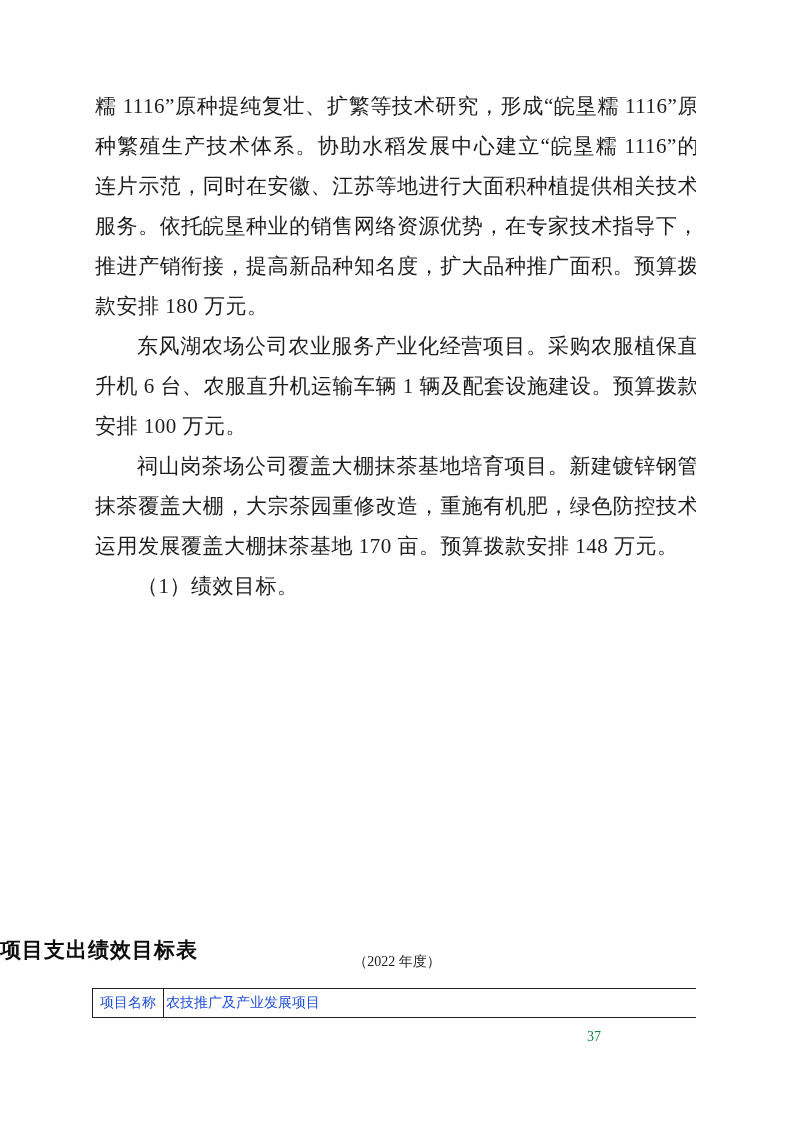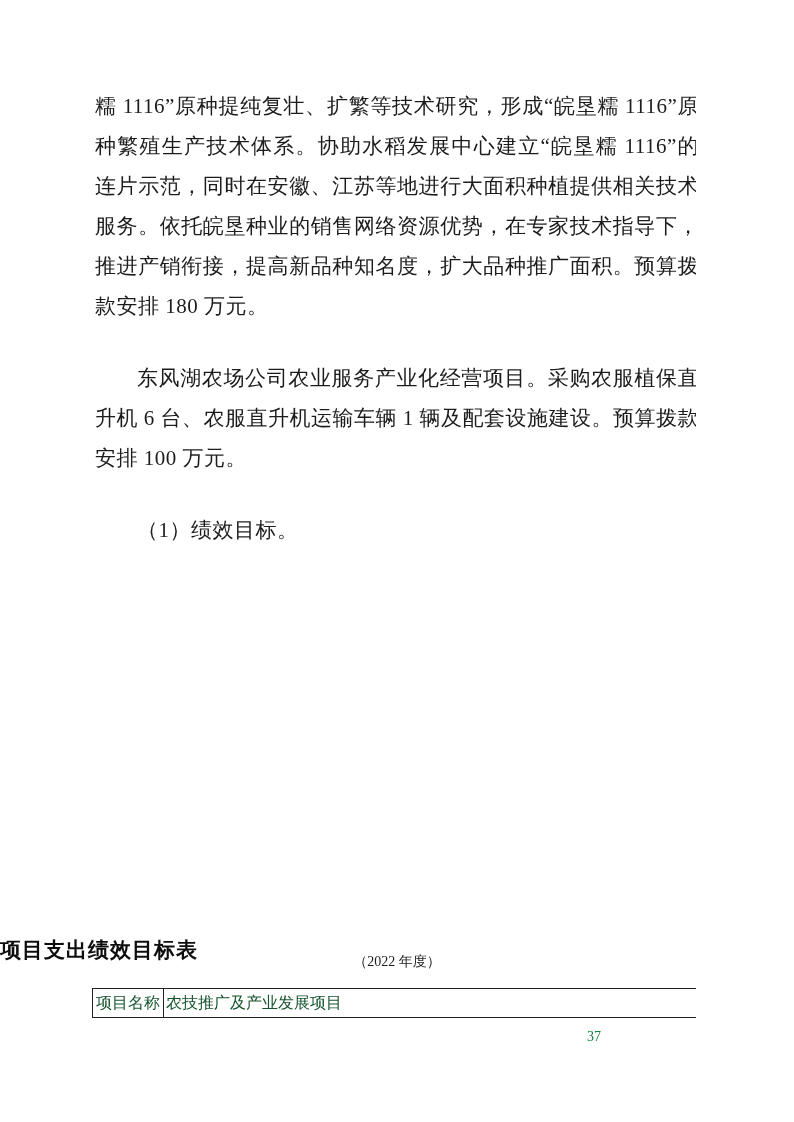--- a/index.html
+++ b/index.html
@@ -26,21 +26,20 @@
     text-align: justify;
     text-justify: inter-ideograph;
     letter-spacing: 0.5px;
   }
   .body-text p {
     margin: 0;
     padding: 0;
   }
   .body-text p.ind {
     text-indent: 2em;
-    margin-top: 32px;
   }
   .tbl-title {
     position: absolute;
     left: 0;
     top: 936px;
     width: 794px;
     margin: 0;
     font-family: "Liberation Sans", "DejaVu Sans", sans-serif;
     font-weight: bold;
     font-size: 21px;
@@ -60,23 +59,23 @@
     position: absolute;
     left: 92px;
     top: 988px;
     width: 607px;
     border-collapse: collapse;
     table-layout: fixed;
   }
   table.perf-table td {
     border: 1.5px solid #222222;
     height: 26px;
-    font-size: 16px;
+    font-size: 14px;
     padding: 1px 2px;
-    color: #14532d;
+    color: #1d4ed8;
     vertical-align: middle;
   }
   td.cell-label {
     width: 66px;
     text-align: center;
   }
   td.cell-value {
     text-align: left;
   }
   .page-num {
@@ -88,20 +87,21 @@
   }
 </style>
 </head>
 <body>
 
 <div class="page">
 
   <div class="body-text">
     <p>糯 1116”原种提纯复壮、扩繁等技术研究，形成“皖垦糯 1116”原种繁殖生产技术体系。协助水稻发展中心建立“皖垦糯 1116”的连片示范，同时在安徽、江苏等地进行大面积种植提供相关技术服务。依托皖垦种业的销售网络资源优势，在专家技术指导下，推进产销衔接，提高新品种知名度，扩大品种推广面积。预算拨款安排 180 万元。</p>
     <p class="ind">东风湖农场公司农业服务产业化经营项目。采购农服植保直升机 6 台、农服直升机运输车辆 1 辆及配套设施建设。预算拨款安排 100 万元。</p>
+    <p class="ind">祠山岗茶场公司覆盖大棚抹茶基地培育项目。新建镀锌钢管抹茶覆盖大棚，大宗茶园重修改造，重施有机肥，绿色防控技术运用发展覆盖大棚抹茶基地 170 亩。预算拨款安排 148 万元。</p>
     <p class="ind">（1）绩效目标。</p>
   </div>
 
   <h2 class="tbl-title">项目支出绩效目标表</h2>
 
   <div class="tbl-subtitle">（2022 年度）</div>
 
   <table class="perf-table">
     <tbody>
       <tr>

